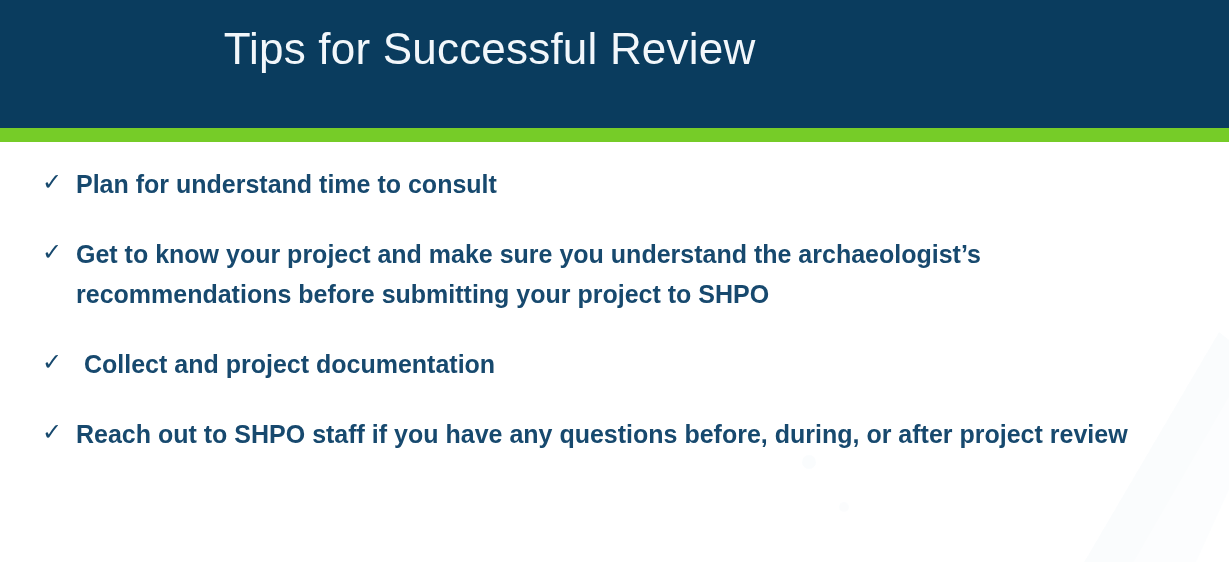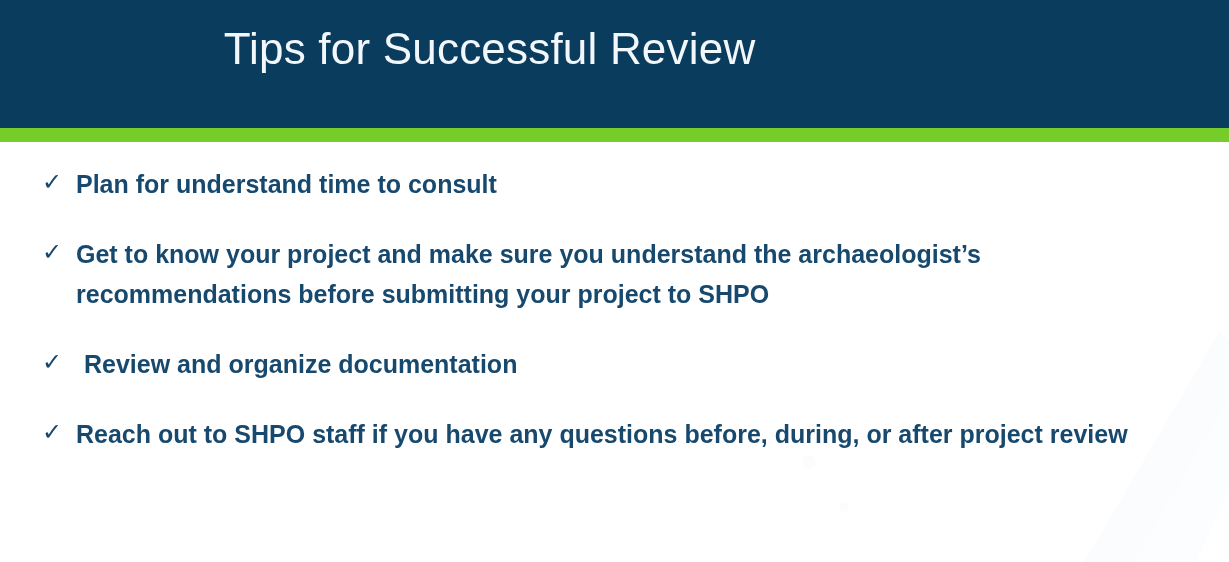--- a/index.html
+++ b/index.html
@@ -151,21 +151,21 @@
         <span class="bullet-text">Plan for understand time to consult</span>
       </li>
 
       <li class="bullet-item">
         <span class="bullet-mark">✓</span>
         <span class="bullet-text">Get to know your project and make sure you understand the archaeologist’s recommendations before submitting your project to SHPO</span>
       </li>
 
       <li class="bullet-item indented">
         <span class="bullet-mark">✓</span>
-        <span class="bullet-text">Review and organize documentation</span>
+        <span class="bullet-text">Collect and project documentation</span>
       </li>
 
       <li class="bullet-item">
         <span class="bullet-mark">✓</span>
         <span class="bullet-text">Reach out to SHPO staff if you have any questions before, during, or after project review</span>
       </li>
 
     </ul>
   </div>
 </div>

